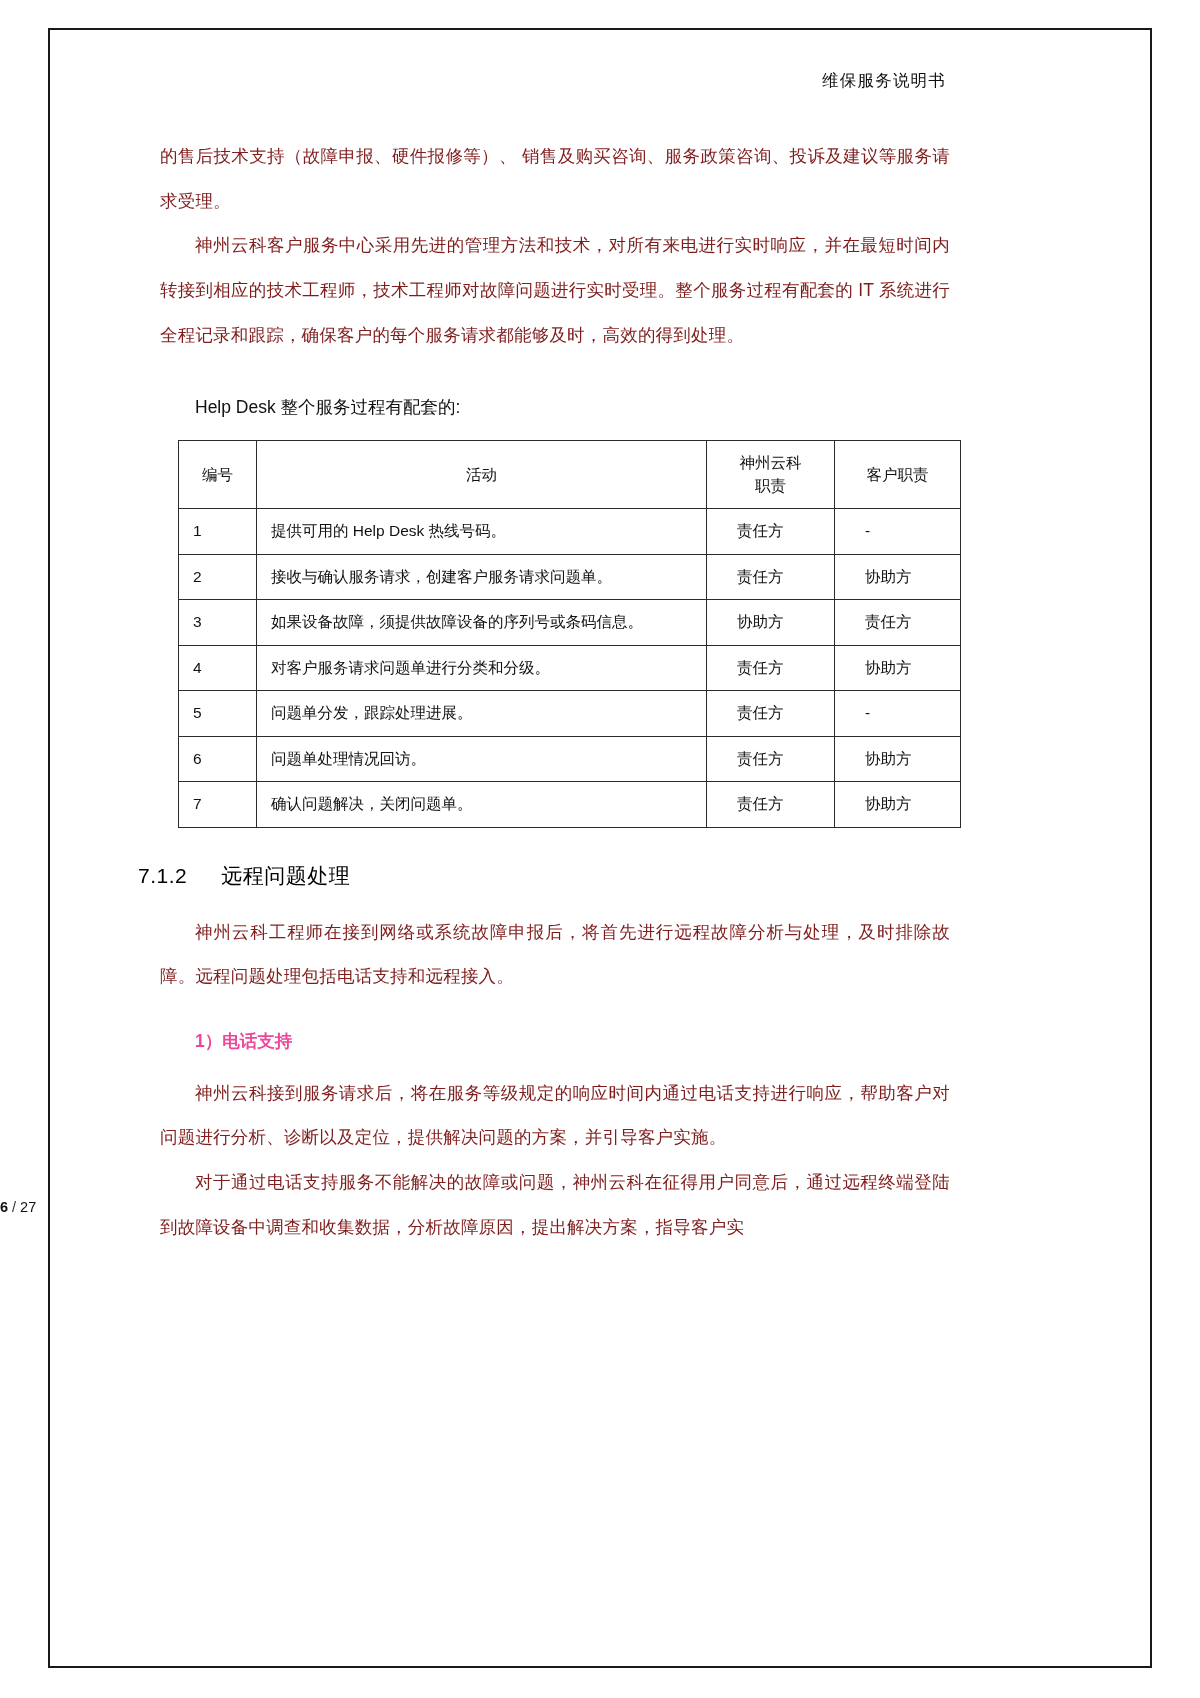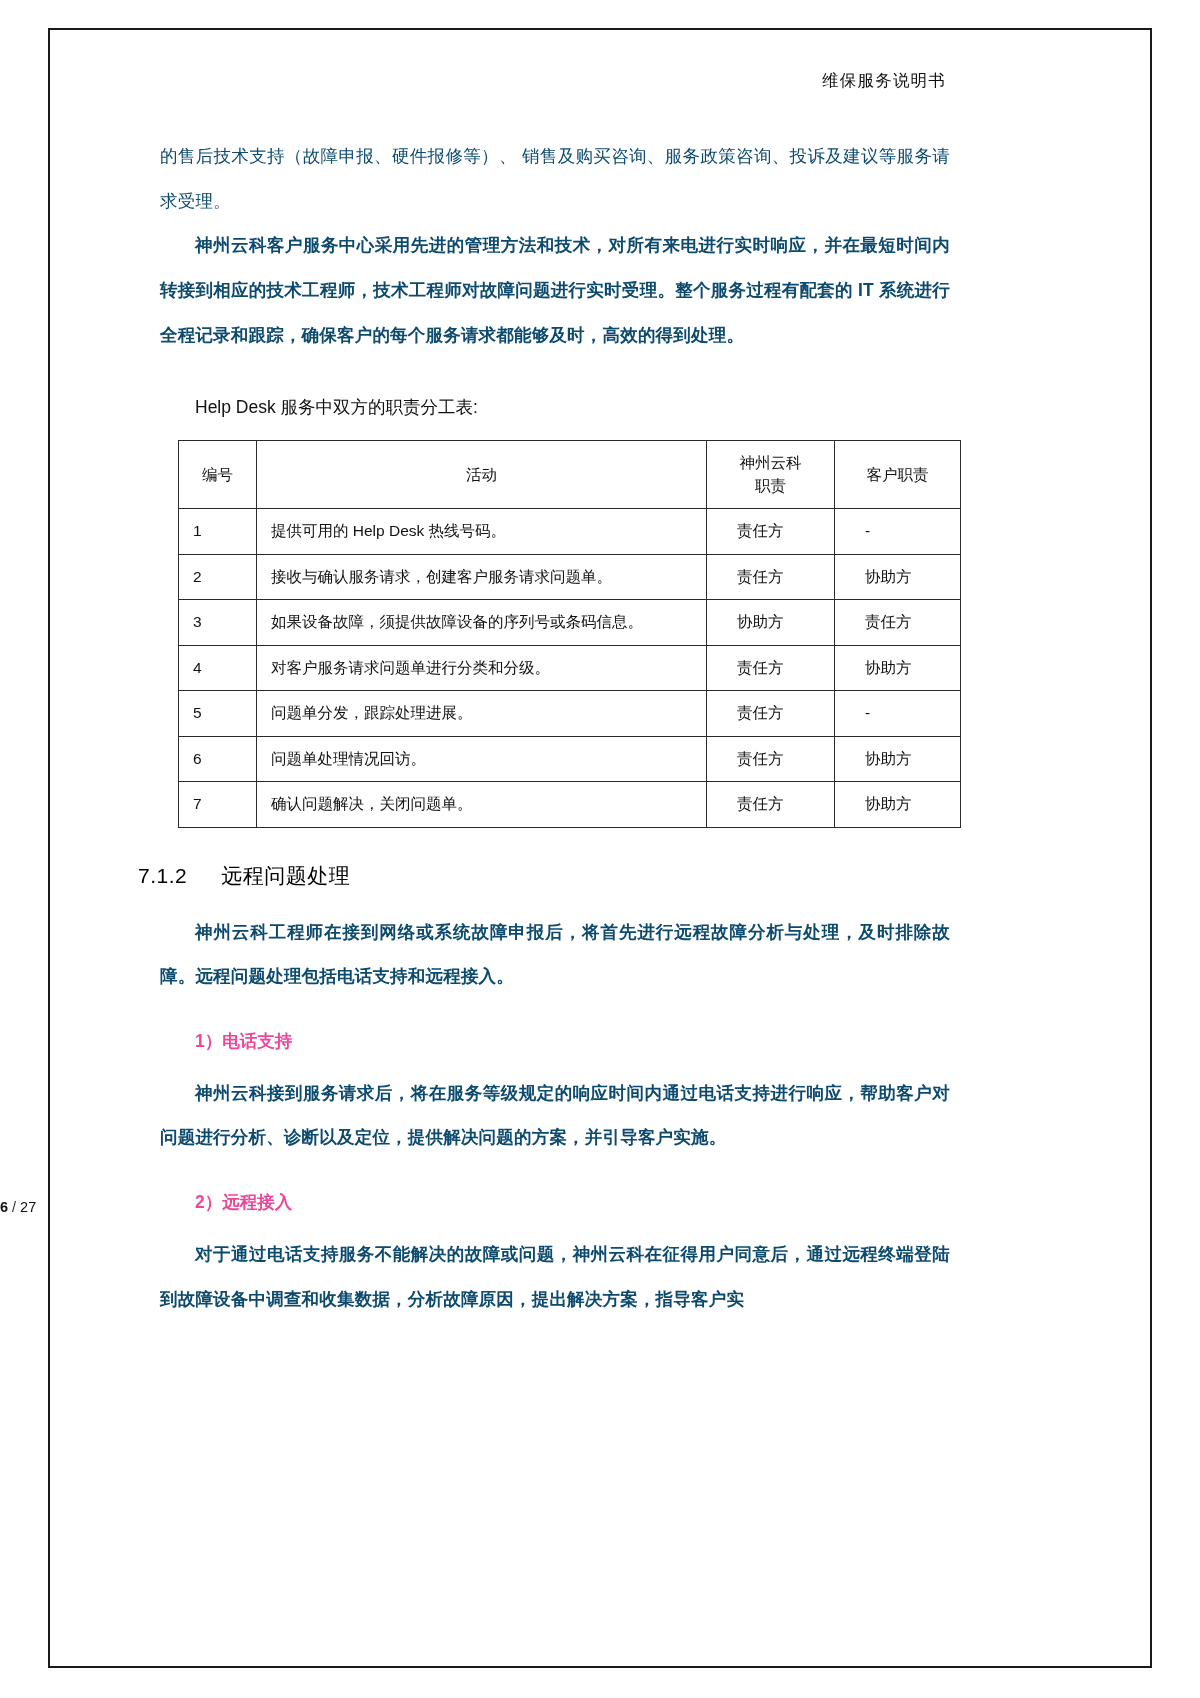--- a/index.html
+++ b/index.html
@@ -43,26 +43,25 @@
     letter-spacing: 1.2px;
     color: #111;
     margin-bottom: 42px;
     padding-right: 4px;
   }
   p.body-text {
     font-size: 17.5px;
     line-height: 2.55;
     margin: 0 0 0 0;
     text-align: justify;
-    color: #0c4a6e;
+    color: #7f1d1d;
     letter-spacing: 0.2px;
   }
   p.indent {
     text-indent: 2em;
-    font-weight: bold;
   }
   .gap-md { height: 34px; }
 
   .table-caption {
     font-size: 17.5px;
     text-indent: 2em;
     margin: 0 0 16px 0;
     color: #111;
     line-height: 1.9;
   }
@@ -139,21 +138,21 @@
   <div class="content">
 
     <div class="header-right">维保服务说明书</div>
 
     <p class="body-text">的售后技术支持（故障申报、硬件报修等）、 销售及购买咨询、服务政策咨询、投诉及建议等服务请求受理。</p>
 
     <p class="body-text indent">神州云科客户服务中心采用先进的管理方法和技术，对所有来电进行实时响应，并在最短时间内转接到相应的技术工程师，技术工程师对故障问题进行实时受理。整个服务过程有配套的 IT 系统进行全程记录和跟踪，确保客户的每个服务请求都能够及时，高效的得到处理。</p>
 
     <div class="gap-md"></div>
 
-    <p class="table-caption">Help Desk 服务中双方的职责分工表:</p>
+    <p class="table-caption">Help Desk 整个服务过程有配套的:</p>
 
     <table class="duty">
       <colgroup>
         <col class="c1">
           <col class="c2">
           <col class="c3">
           <col class="c4">
       </colgroup>
       <thead>
         <tr>
@@ -214,21 +213,20 @@
 
     <h2 class="section">
       <span class="num">7.1.2</span><span>远程问题处理</span>
     </h2>
 
     <p class="body-text indent">神州云科工程师在接到网络或系统故障申报后，将首先进行远程故障分析与处理，及时排除故障。远程问题处理包括电话支持和远程接入。</p>
 
     <h3 class="sub">1）电话支持</h3>
     <p class="body-text indent">神州云科接到服务请求后，将在服务等级规定的响应时间内通过电话支持进行响应，帮助客户对问题进行分析、诊断以及定位，提供解决问题的方案，并引导客户实施。</p>
 
-    <h3 class="sub">2）远程接入</h3>
     <p class="body-text indent">对于通过电话支持服务不能解决的故障或问题，神州云科在征得用户同意后，通过远程终端登陆到故障设备中调查和收集数据，分析故障原因，提出解决方案，指导客户实</p>
 
   </div>
 
   <div class="footer">
     <span class="pg">6</span><span class="sep">/</span><span>27</span>
   </div>
 </div>
 
 </body></html>

